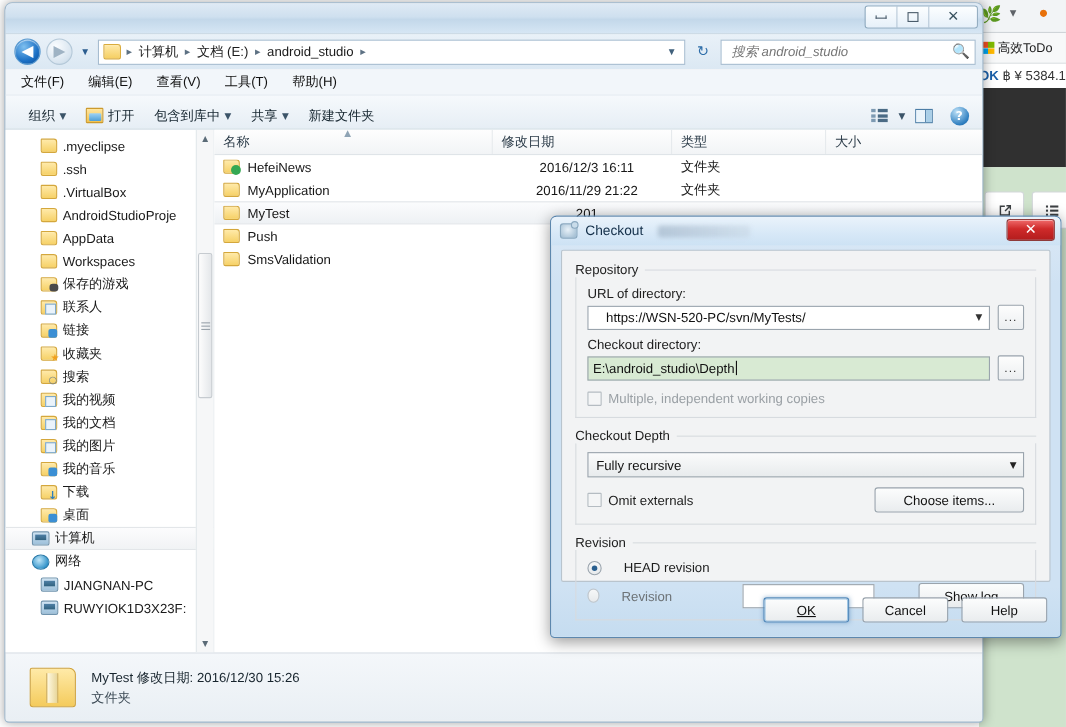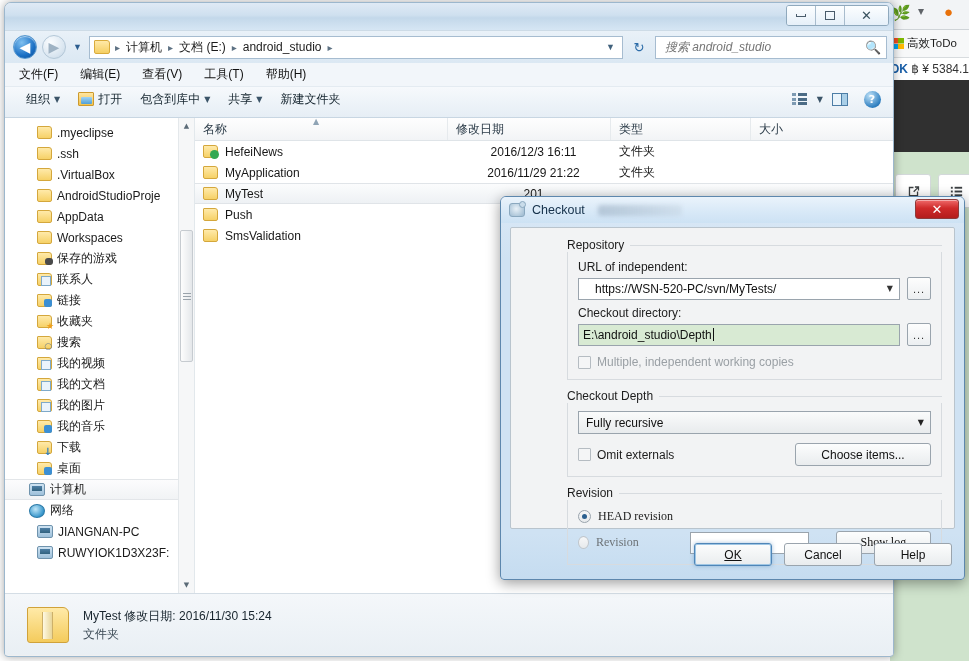--- a/index.html
+++ b/index.html
@@ -147,21 +147,21 @@
   
   #menubar {
     height: 24px; display: flex; align-items: center;
     padding-left: 14px; gap: 22px;
     background: #f2f6fa; font-size: 12px; color: #111;
     border-bottom: 1px solid #e4ebf1;
   }
 
   
   #toolbar {
-    height: 31px; display: flex; align-items: flex-start;
+    height: 31px; display: flex; align-items: flex-end;
     padding: 0 6px 0 12px; gap: 0;
     background: linear-gradient(to bottom,#f6f9fc,#e6eef5);
     border-bottom: 1px solid #c8d6e2;
     font-size: 12px; color: #14242e;
   }
   .tb-item {
     display: flex; align-items: center; gap: 4px;
     padding: 3px 9px; height: 24px; white-space: nowrap;
   }
   .tb-caret { font-size: 8px; color: #3b5468; font-family: "DejaVu Sans", sans-serif; }
@@ -364,21 +364,21 @@
     background: linear-gradient(to bottom,#ef6a6a,#cf2a2a 45%,#b31d1d);
     color: #fff; font-size: 13px; font-family: "DejaVu Sans", sans-serif;
     display: flex; align-items: center; justify-content: center;
     box-shadow: inset 0 1px 0 rgba(255,255,255,.45);
   }
   #dlg-body {
     position: absolute; left: 9px; right: 9px; top: 30px; height: 302px;
     background: #f2f3f4; border: 1px solid #b9c4cd; border-radius: 2px;
     padding: 10px 12px;
   }
-  .group { position: relative; margin-bottom: 9px; margin-left: 44px; }
+  .group { position: relative; margin-bottom: 9px; }
   .group-box {
     border: 1px solid #d7dbdf; border-top: none;
     padding: 2px 10px 10px 10px;
   }
   .group-legend {
     font-size: 12px; color: #1d1d1d; background: #f2f3f4;
     padding-right: 6px; display: inline-block; position: relative; top: 0;
   }
   .group-top {
     display: flex; align-items: center;
@@ -420,21 +420,21 @@
     padding: 0 6px 0 7px; font-size: 12px; color: #111; position: relative;
   }
   .select .combo-caret { color: #222; }
   .btn {
     border: 1px solid #9aa4ad; border-radius: 3px;
     background: linear-gradient(to bottom,#fcfdfd,#e9ecee);
     font-size: 12px; color: #111;
     display: flex; align-items: center; justify-content: center;
   }
   #choose-items-btn { width: 136px; height: 23px; }
-  .radio-row { display: flex; align-items: center; gap: 7px; margin-top: 7px; font-family: Liberation Serif, serif; }
+  .radio-row { display: flex; align-items: center; gap: 20px; margin-top: 7px; }
   .radio {
     width: 13px; height: 13px; border-radius: 50%;
     background: linear-gradient(to bottom,#f6f7f8,#e7eaec);
     border: 1px solid #9aa4ad; position: relative;
   }
   .radio.on::after {
     content:''; position:absolute; left: 3px; top: 3px; width: 5px; height: 5px;
     border-radius: 50%; background: #2a5f8f;
   }
   .radio.off { border-color: #c0c6cb; }
@@ -752,21 +752,21 @@
         </div>
     </div>
   </div>
 
   <div id="statusbar">
     <div id="status-folder-icon"></div>
     <div id="status-text">
       <div>
         <span id="status-name">MyTest</span>
         <span>修改日期:</span>
-        <span>2016/11/30 15:24</span>
+        <span>2016/12/30 15:26</span>
       </div>
       <div id="status-line2">文件夹</div>
     </div>
   </div>
 </div>
 
 <div id="dialog">
 
   <div id="dlg-title">
     <span id="dlg-icon"></span>
@@ -776,21 +776,21 @@
   </div>
 
   <div id="dlg-body">
 
     <div class="group">
       <div class="group-top">
         <span class="group-legend">Repository</span>
         <span class="line"></span>
       </div>
       <div class="group-box">
-        <div class="fld-label">URL of independent:</div>
+        <div class="fld-label">URL of directory:</div>
         <div class="input-row">
           <div class="txtinput combo">
             <span>https://WSN-520-PC/svn/MyTests/</span>
             <span class="combo-caret">▼</span>
           </div>
           <div class="browse-btn">...</div>
         </div>
 
         <div class="fld-label">Checkout directory:</div>
         <div class="input-row">

